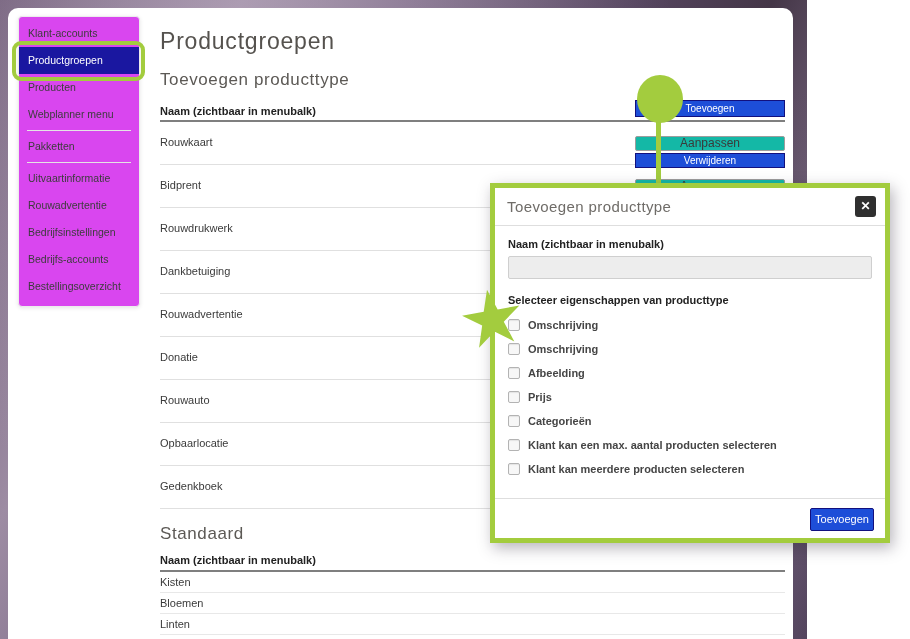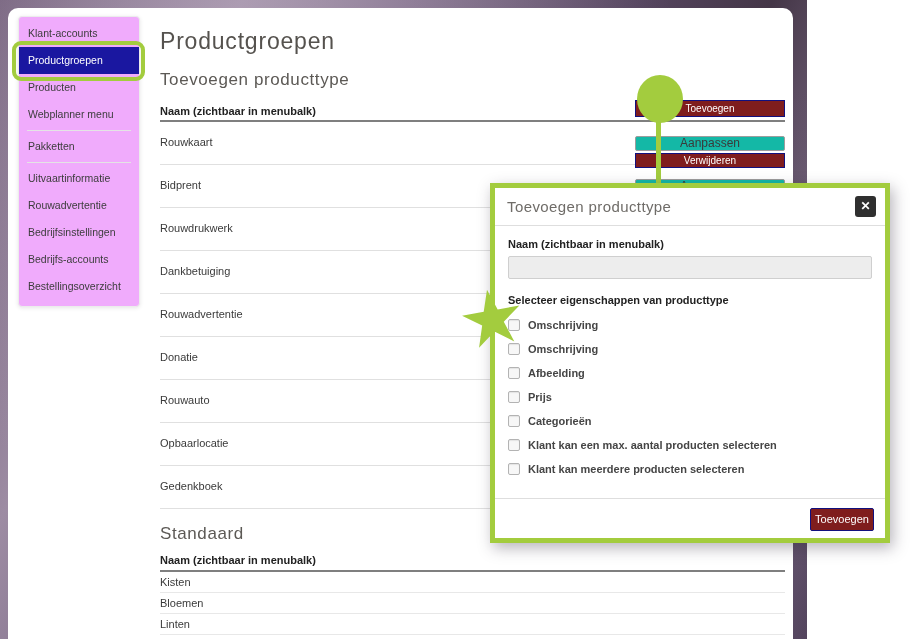--- a/index.html
+++ b/index.html
@@ -19,21 +19,21 @@
 
   
   .page {
     position:absolute; left:8px; top:8px; width:785px; height:631px;
     background:#ffffff; border-radius:10px 10px 0 0;
   }
 
   
   .sidebar {
     position:absolute; left:10px; top:8px; width:122px;
-    background:#f0abfc; border:1px solid #ececec; border-radius:4px;
+    background:#d946ef; border:1px solid #ececec; border-radius:4px;
     box-shadow:0 1px 4px rgba(0,0,0,0.10);
     padding:3px 0 6px 0;
   }
   .side-item {
     padding:7px 9px; font-size:10.5px; color:#3c3c3c; line-height:13px; cursor:pointer;
   }
   .side-item.active { background:#1a17a0; color:#ffffff; }
   .side-divider { border-top:1px solid #e4e4e4; margin:2px 8px; }
 
   
@@ -41,21 +41,21 @@
   h1.page-title { font-size:23px; font-weight:400; color:#55524e; letter-spacing:0.8px; }
   h2.section-heading { font-size:17px; font-weight:400; color:#5c5955; letter-spacing:0.6px; margin-top:15px; }
 
   .tbl-header {
     display:flex; justify-content:space-between; align-items:flex-end;
     margin-top:10px; padding-bottom:3px; border-bottom:2px solid #7f7f7f;
   }
   .tbl-header .col-label { font-size:11px; font-weight:bold; color:#222; }
 
   .btn-navy {
-    display:block; background:#7f1d1d; color:#ffffff; border:1px solid #12107e;
+    display:block; background:#1d4ed8; color:#ffffff; border:1px solid #12107e;
     font-size:10px; text-align:center; cursor:pointer; font-family:inherit;
   }
   .btn-white {
     display:block; background:#14b8a6; color:#3a3a3a; border:1px solid #9d9d9d;
     font-size:12px; text-align:center; cursor:pointer; font-family:inherit;
   }
   .btn-add-top { width:150px; height:17px; line-height:15px; }
 
   .tbl-row {
     display:flex; justify-content:space-between; align-items:flex-start;

